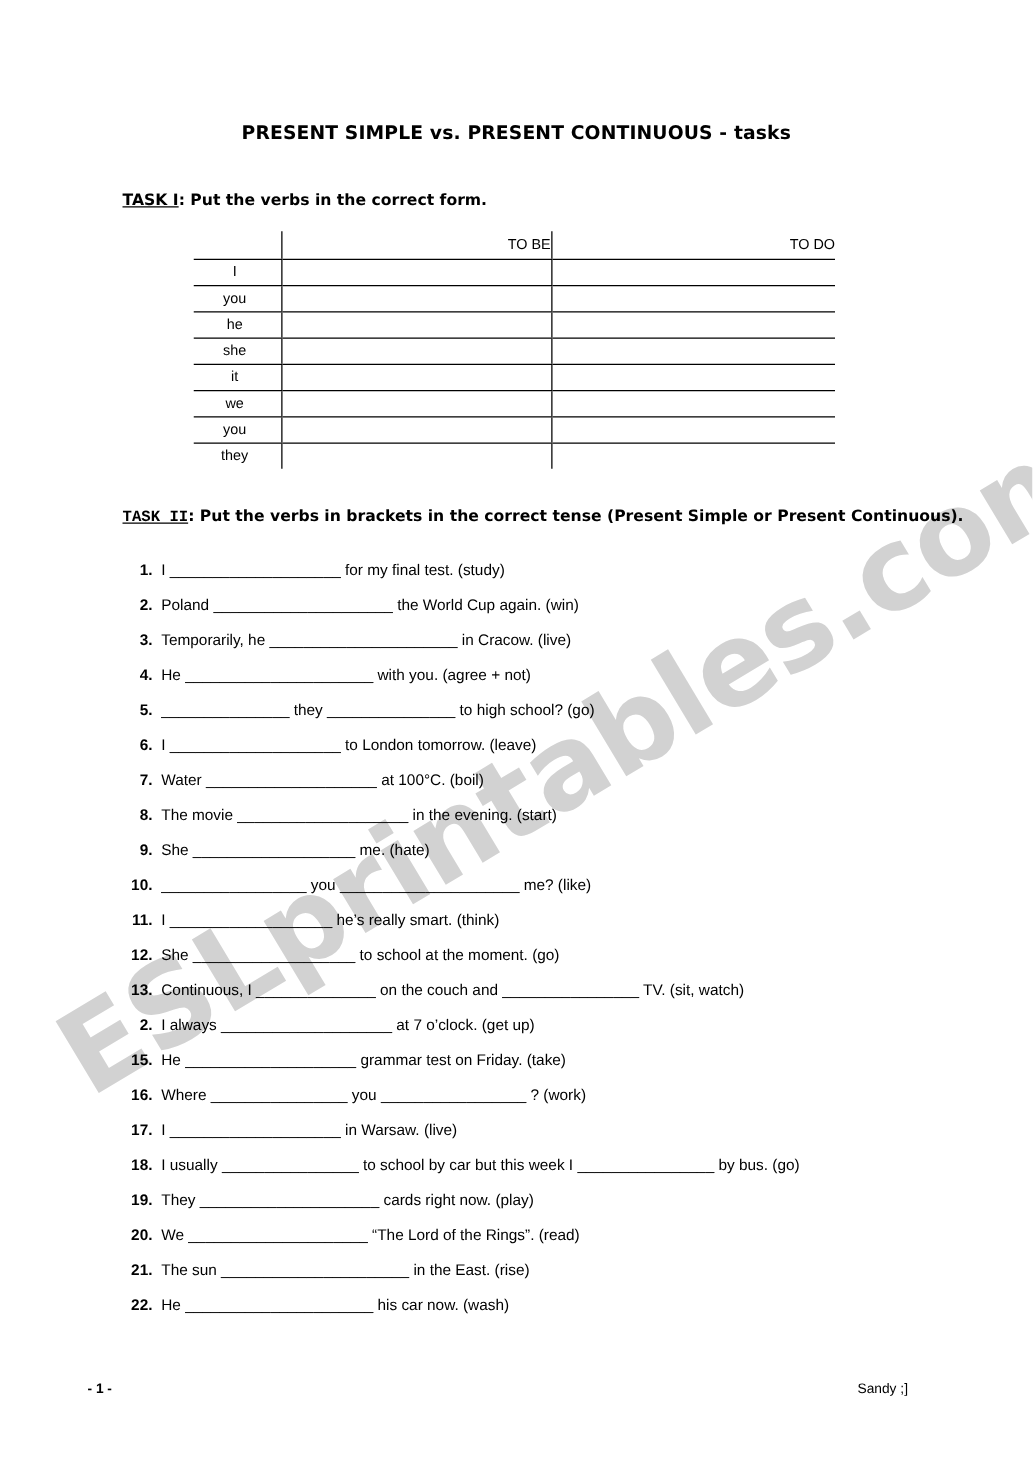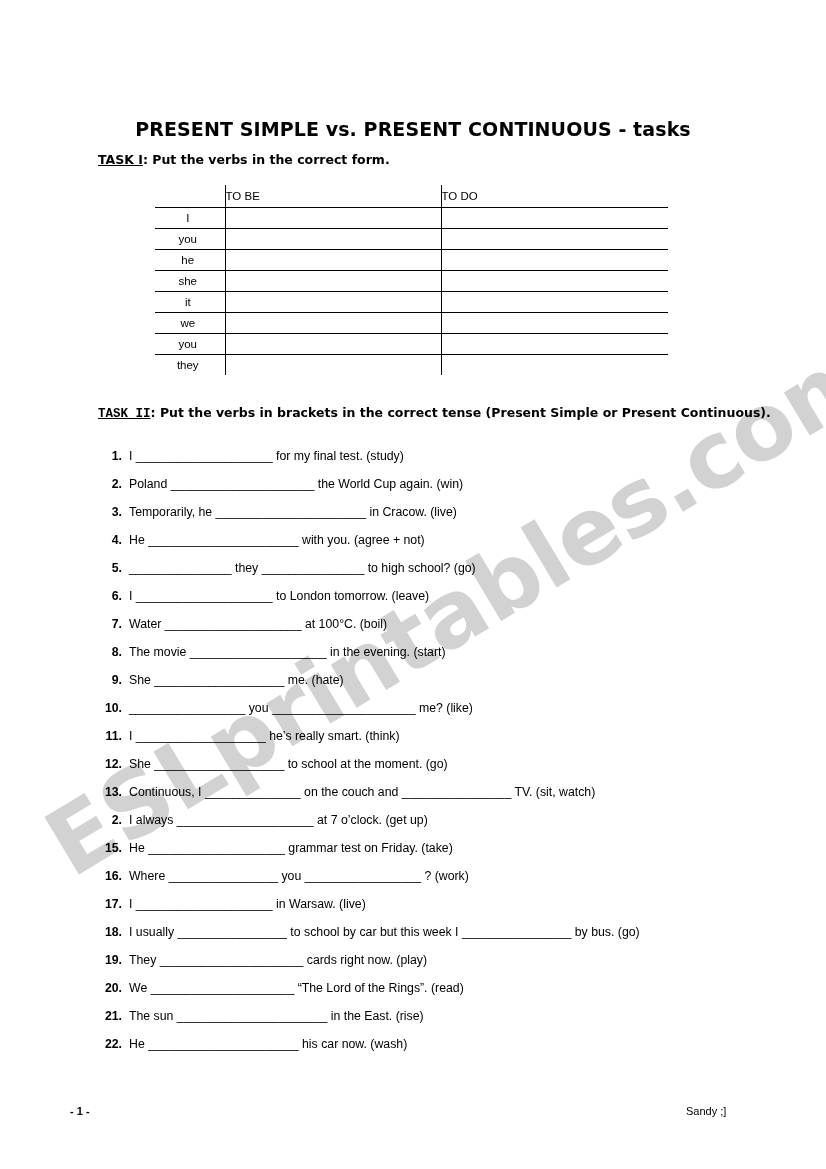--- a/index.html
+++ b/index.html
@@ -45,23 +45,22 @@
 
   
   #doc-title {
     position: absolute;
     left: 0;
     top: 97px;
     width: 826px;
     text-align: center;
     font-family: "DejaVu Sans", sans-serif;
     font-weight: bold;
-    font-size: 19px;
+    font-size: 15px;
     letter-spacing: 0.1px;
-    margin-top: 21px;
   }
 
   
   #task1-heading {
     position: absolute;
     left: 98px;
     top: 152px;
     font-family: "DejaVu Sans", sans-serif;
     font-weight: bold;
     font-size: 12.5px;
@@ -84,21 +83,21 @@
     background: transparent;
   }
   #conj-table col.c-pron { width: 70px; }
   #conj-table col.c-be   { width: 216px; }
   #conj-table col.c-do   { width: 227px; }
 
   #conj-table tr.header-row th {
     height: 22px;
     line-height: 22px;
     border-bottom: 1px solid #000;
-    text-align: left;
+    text-align: right;
     font-size: 11.5px;
   }
   #conj-table tr.header-row th.pron-head {
     border-bottom: 1px solid #000;
   }
   #conj-table tr.header-row th.be-head,
   #conj-table tr.header-row th.do-head {
     border-left: 1px solid #000;
   }
 

